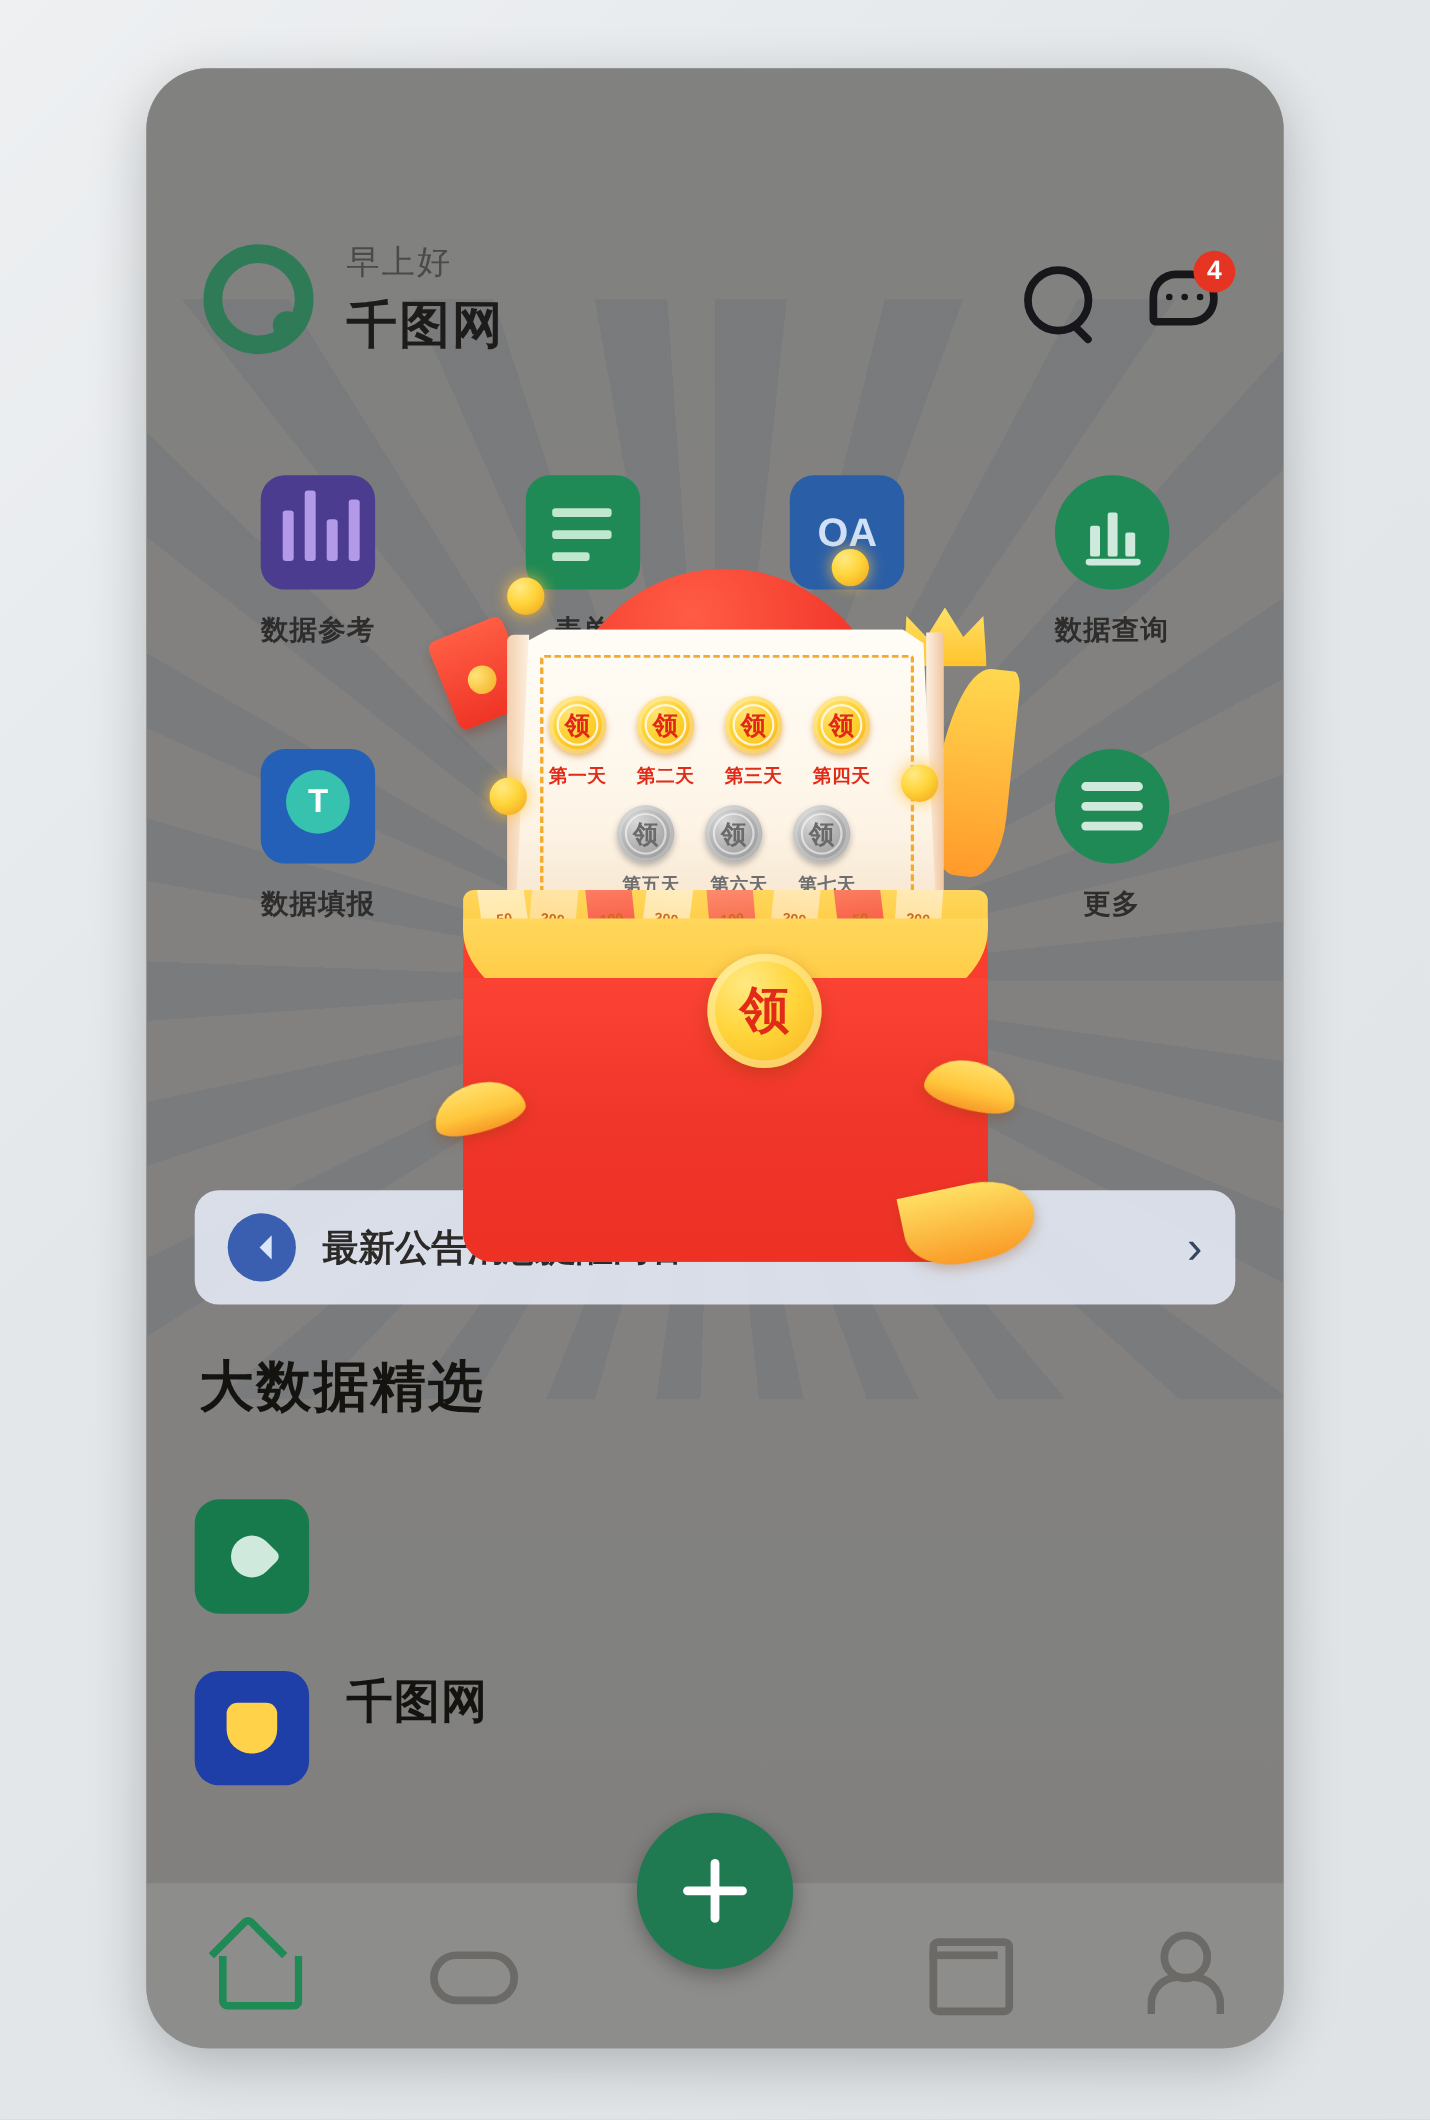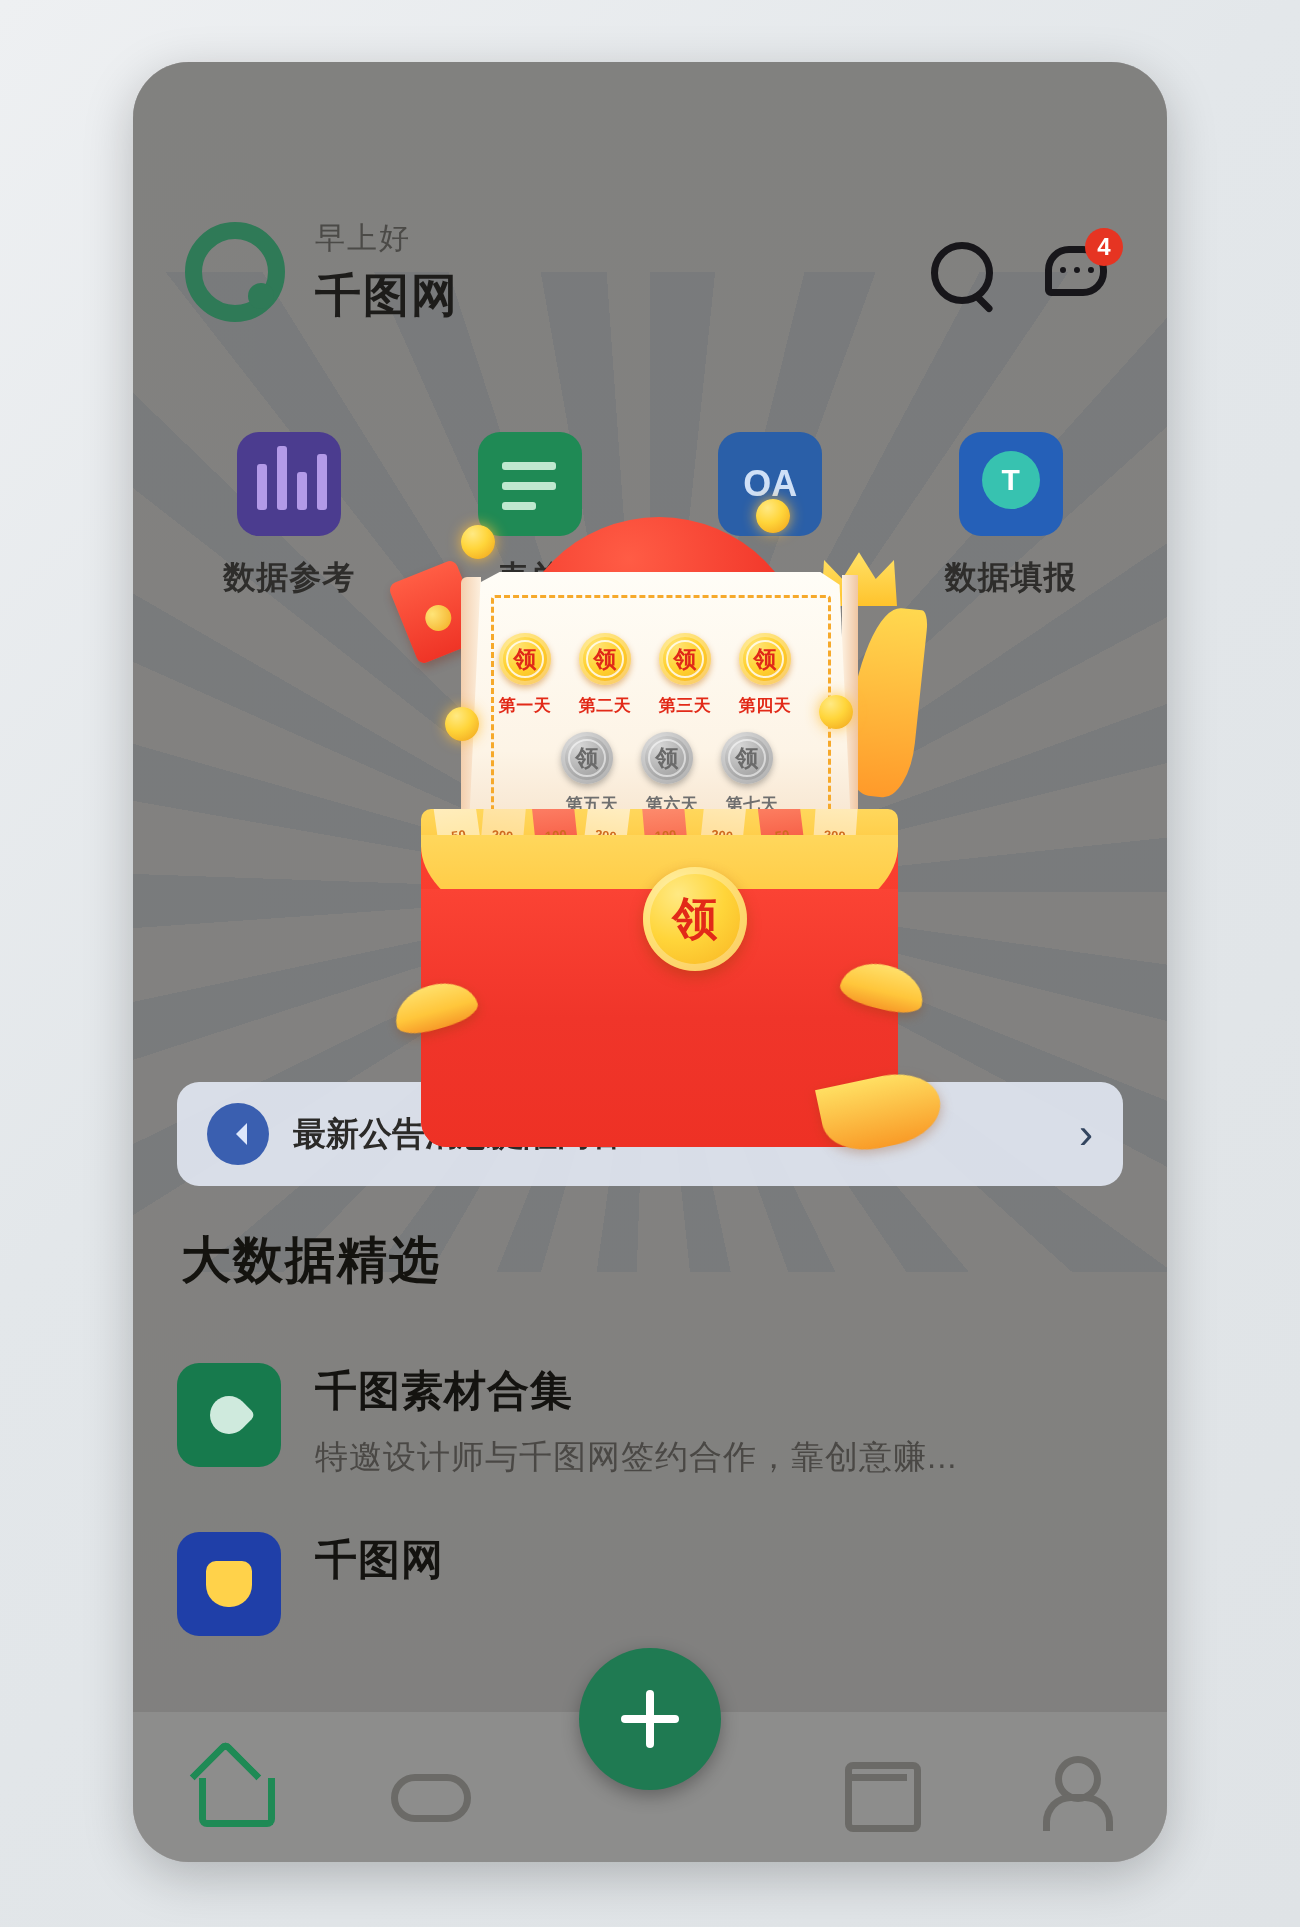--- a/index.html
+++ b/index.html
@@ -93,21 +93,21 @@
   }
 
   
   #grid{
     position:absolute; top:370px; left:0; right:0; z-index:5;
     display:grid; grid-template-columns:repeat(4,1fr); row-gap:92px;
     padding:0 36px;
   }
   .gcell{ display:flex; flex-direction:column; align-items:center; gap:20px;text-align:right; }
   .gicon{ width:104px; height:104px; border-radius:22px; position:relative; }
-  .glabel{ font-size:32px; color:#2e2d2b; font-weight:600; letter-spacing:1px; }
+  .glabel{ font-size:25px; color:#2e2d2b; font-weight:600; letter-spacing:1px; }
 
   .ic-chart{ background:#4b3c8f; }
   .ic-chart i{ position:absolute; bottom:26px; width:10px; background:#b39ae8; border-radius:3px; }
   .ic-chart i:nth-child(1){left:20px;height:46px}
   .ic-chart i:nth-child(2){left:40px;height:64px}
   .ic-chart i:nth-child(3){left:60px;height:38px}
   .ic-chart i:nth-child(4){left:80px;height:56px}
 
   .ic-form{ background:#1f8a55; }
   .ic-form i{ position:absolute; background:#bfe8cf; height:8px; border-radius:3px; }
@@ -362,20 +362,29 @@
             <i></i>
             <i></i>
           </div>
         <div class="glabel">表单</div>
       </div>
       <div class="gcell">
         <div class="gicon ic-oa">OA</div>
         <div class="glabel"></div>
       </div>
       <div class="gcell">
+        <div class="gicon ic-search">
+            <i></i>
+            <i></i>
+            <i></i>
+            <b></b>
+          </div>
+        <div class="glabel">数据查询</div>
+      </div>
+      <div class="gcell">
         <div class="gicon ic-report">
             <span>T</span>
           </div>
         <div class="glabel">数据填报</div>
       </div>
       <div class="gcell"></div>
       <div class="gcell"></div>
       <div class="gcell">
         <div class="gicon ic-more"></div>
         <div class="glabel">更多</div>
@@ -388,24 +397,20 @@
       <div id="noticeArrow">›</div>
     </div>
 
     <div id="sectionTitle">大数据精选</div>
 
     <div id="list">
       <div class="lrow">
         <div class="lico green">
             <div class="drop"></div>
           </div>
-        <div class="ltxt">
-          <div class="lt1">千图素材合集</div>
-          <div class="lt2">特邀设计师与千图网签约合作，靠创意赚...</div>
-        </div>
       </div>
       <div class="lrow">
         <div class="lico blue">
             <div class="bag"></div>
           </div>
         <div class="ltxt">
           <div class="lt1">千图网</div>
           <div class="lt2"></div>
         </div>
       </div>

